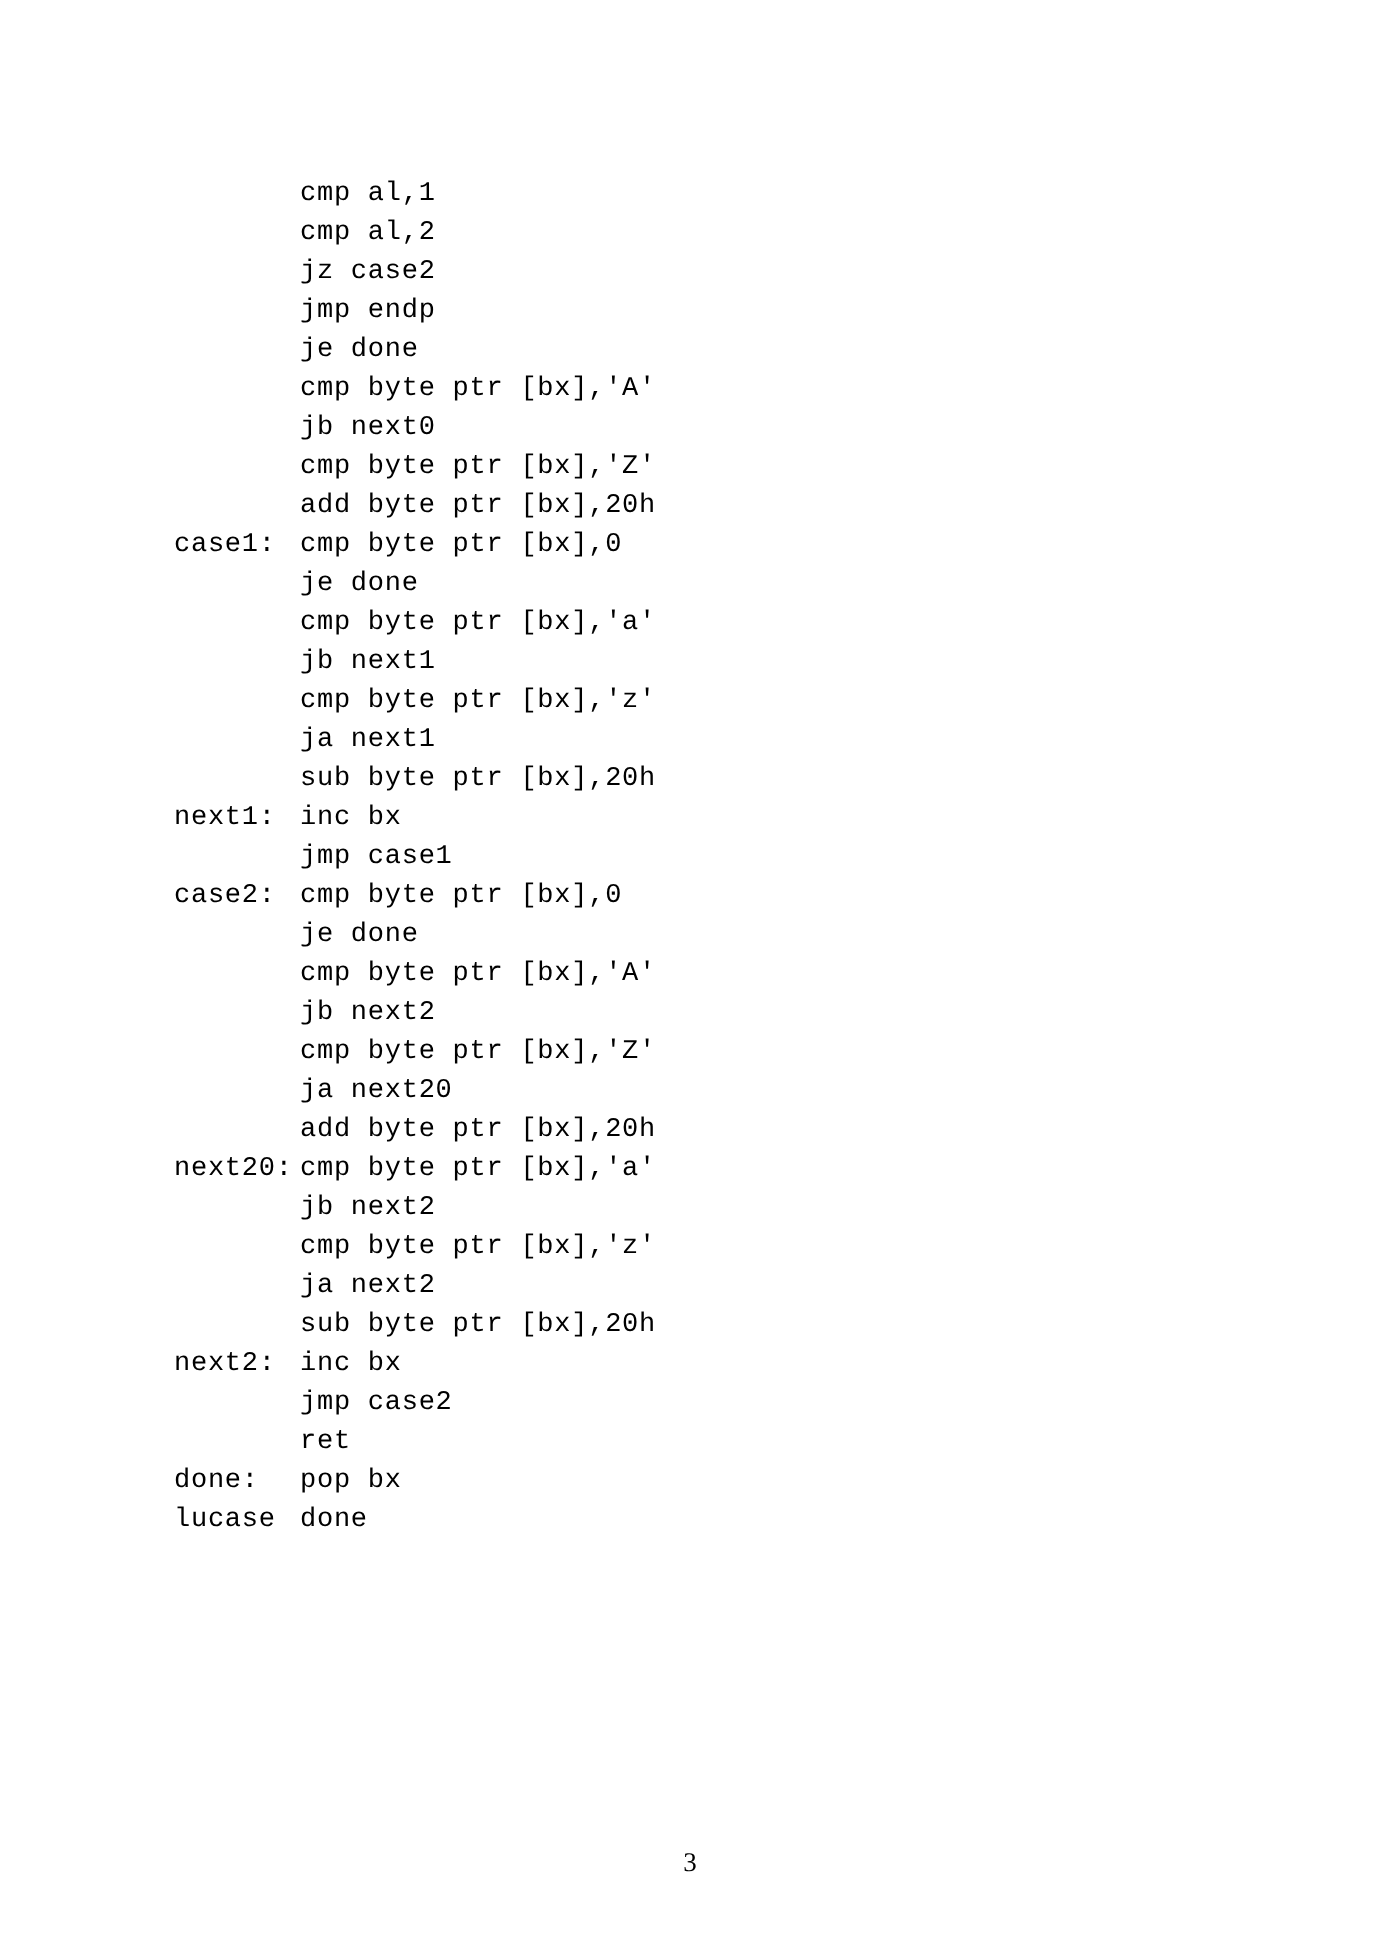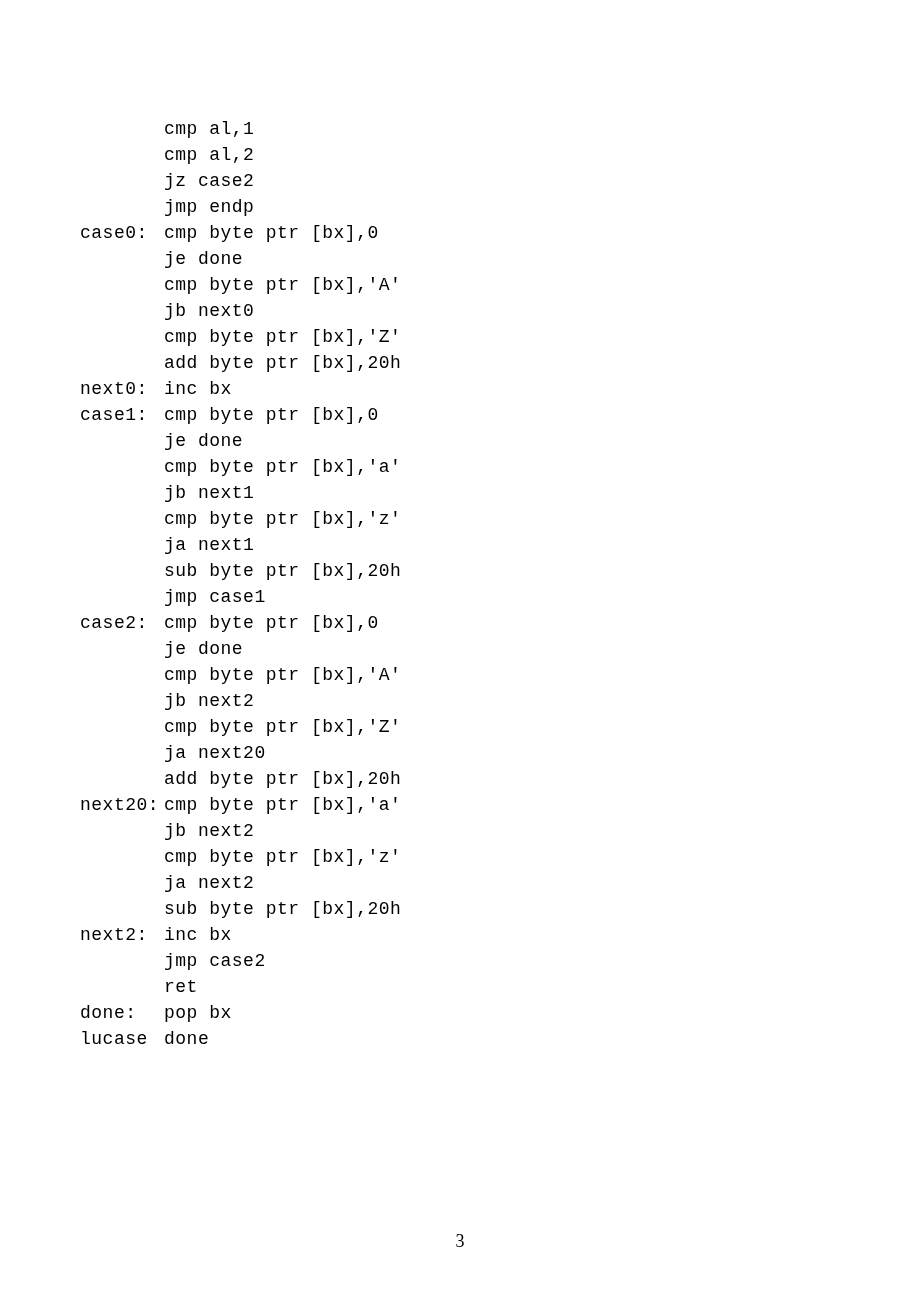--- a/index.html
+++ b/index.html
@@ -8,21 +8,21 @@
     background: #ffffff;
     width: 920px;
     height: 1302px;
     font-family: "Courier New", "SimSun", monospace;
     font-size: 18px;
     line-height: 26px;
     color: #000000;
     position: relative;
   }
   .page {
-    padding: 116px 60px 0 80px;
+    padding: 116px 60px 0 116px;
   }
   .code-line {
     white-space: pre;
     letter-spacing: 0.5px;
   }
   .label {
     display: inline-block;
     width: 84px;
   }
   .page-number {
@@ -36,34 +36,33 @@
   }
 </style>
 </head>
 <body>
 
 <div class="page" id="code-container">
     <div class="code-line"><span class="label"></span><span>cmp al,1</span></div>
     <div class="code-line"><span class="label"></span><span>cmp al,2</span></div>
     <div class="code-line"><span class="label"></span><span>jz case2</span></div>
     <div class="code-line"><span class="label"></span><span>jmp endp</span></div>
-    <div class="code-line"><span class="label">case0:</span><span>cmp byte ptr [bx],0</span></div>
     <div class="code-line"><span class="label"></span><span>je done</span></div>
     <div class="code-line"><span class="label"></span><span>cmp byte ptr [bx],'A'</span></div>
     <div class="code-line"><span class="label"></span><span>jb next0</span></div>
     <div class="code-line"><span class="label"></span><span>cmp byte ptr [bx],'Z'</span></div>
     <div class="code-line"><span class="label"></span><span>add byte ptr [bx],20h</span></div>
-    <div class="code-line"><span class="label">next0:</span><span>inc bx</span></div>
     <div class="code-line"><span class="label">case1:</span><span>cmp byte ptr [bx],0</span></div>
     <div class="code-line"><span class="label"></span><span>je done</span></div>
     <div class="code-line"><span class="label"></span><span>cmp byte ptr [bx],'a'</span></div>
     <div class="code-line"><span class="label"></span><span>jb next1</span></div>
     <div class="code-line"><span class="label"></span><span>cmp byte ptr [bx],'z'</span></div>
     <div class="code-line"><span class="label"></span><span>ja next1</span></div>
     <div class="code-line"><span class="label"></span><span>sub byte ptr [bx],20h</span></div>
+    <div class="code-line"><span class="label">next1:</span><span>inc bx</span></div>
     <div class="code-line"><span class="label"></span><span>jmp case1</span></div>
     <div class="code-line"><span class="label">case2:</span><span>cmp byte ptr [bx],0</span></div>
     <div class="code-line"><span class="label"></span><span>je done</span></div>
     <div class="code-line"><span class="label"></span><span>cmp byte ptr [bx],'A'</span></div>
     <div class="code-line"><span class="label"></span><span>jb next2</span></div>
     <div class="code-line"><span class="label"></span><span>cmp byte ptr [bx],'Z'</span></div>
     <div class="code-line"><span class="label"></span><span>ja next20</span></div>
     <div class="code-line"><span class="label"></span><span>add byte ptr [bx],20h</span></div>
     <div class="code-line"><span class="label">next20:</span><span>cmp byte ptr [bx],'a'</span></div>
     <div class="code-line"><span class="label"></span><span>jb next2</span></div>

